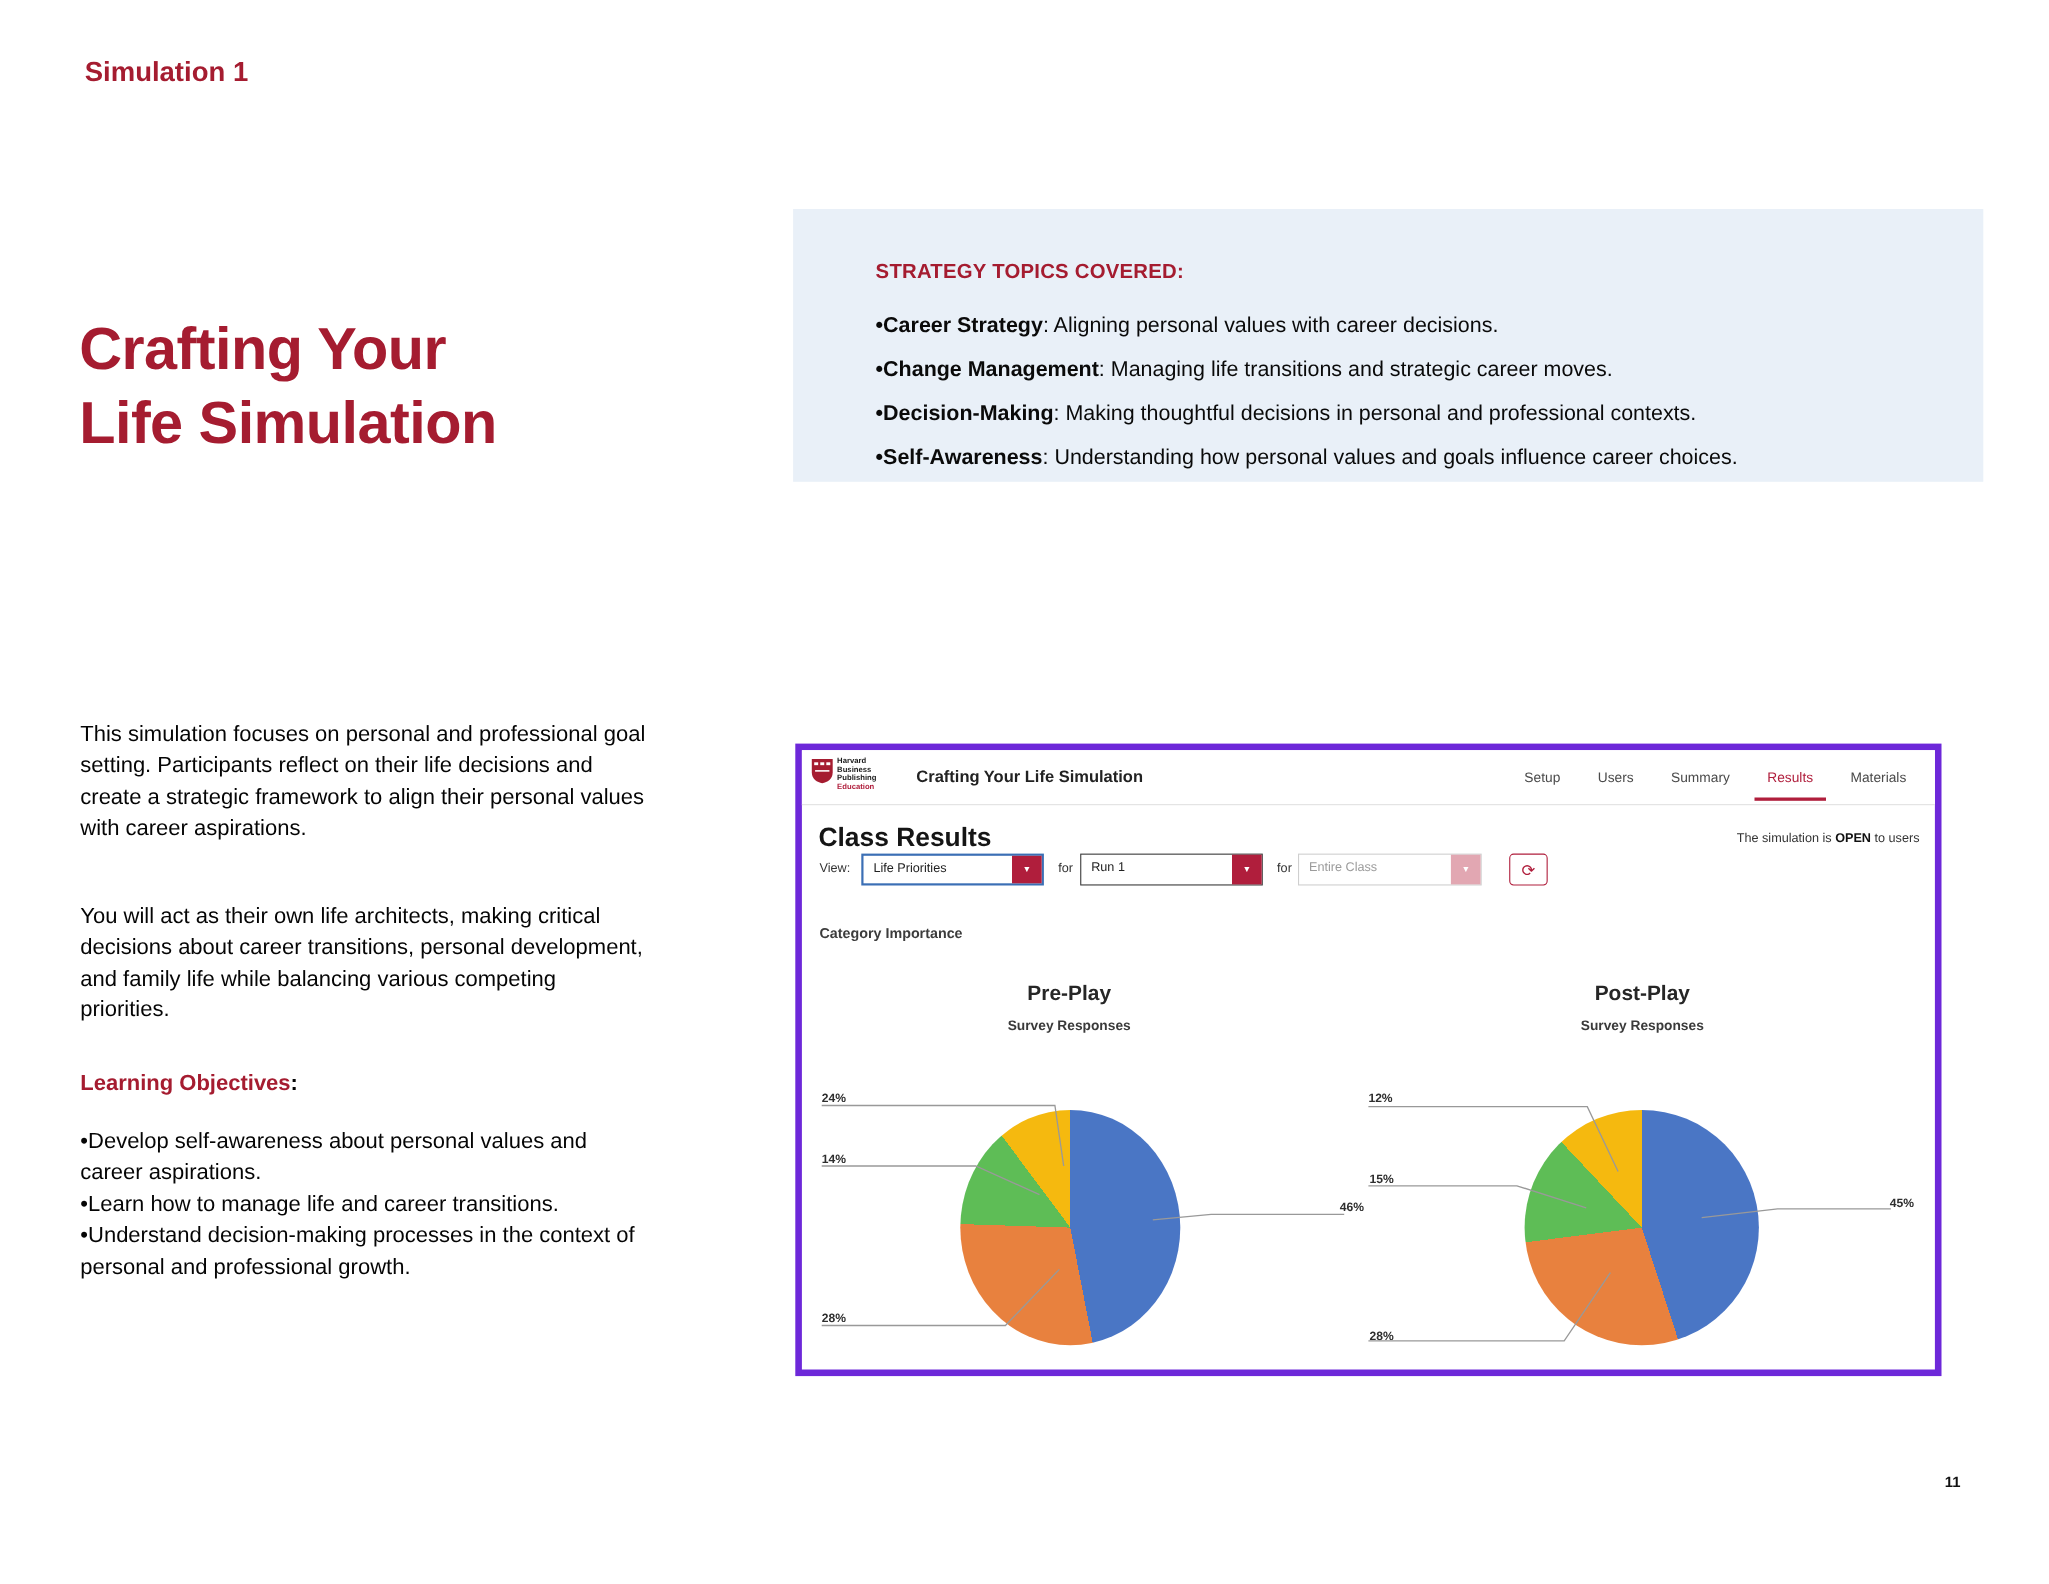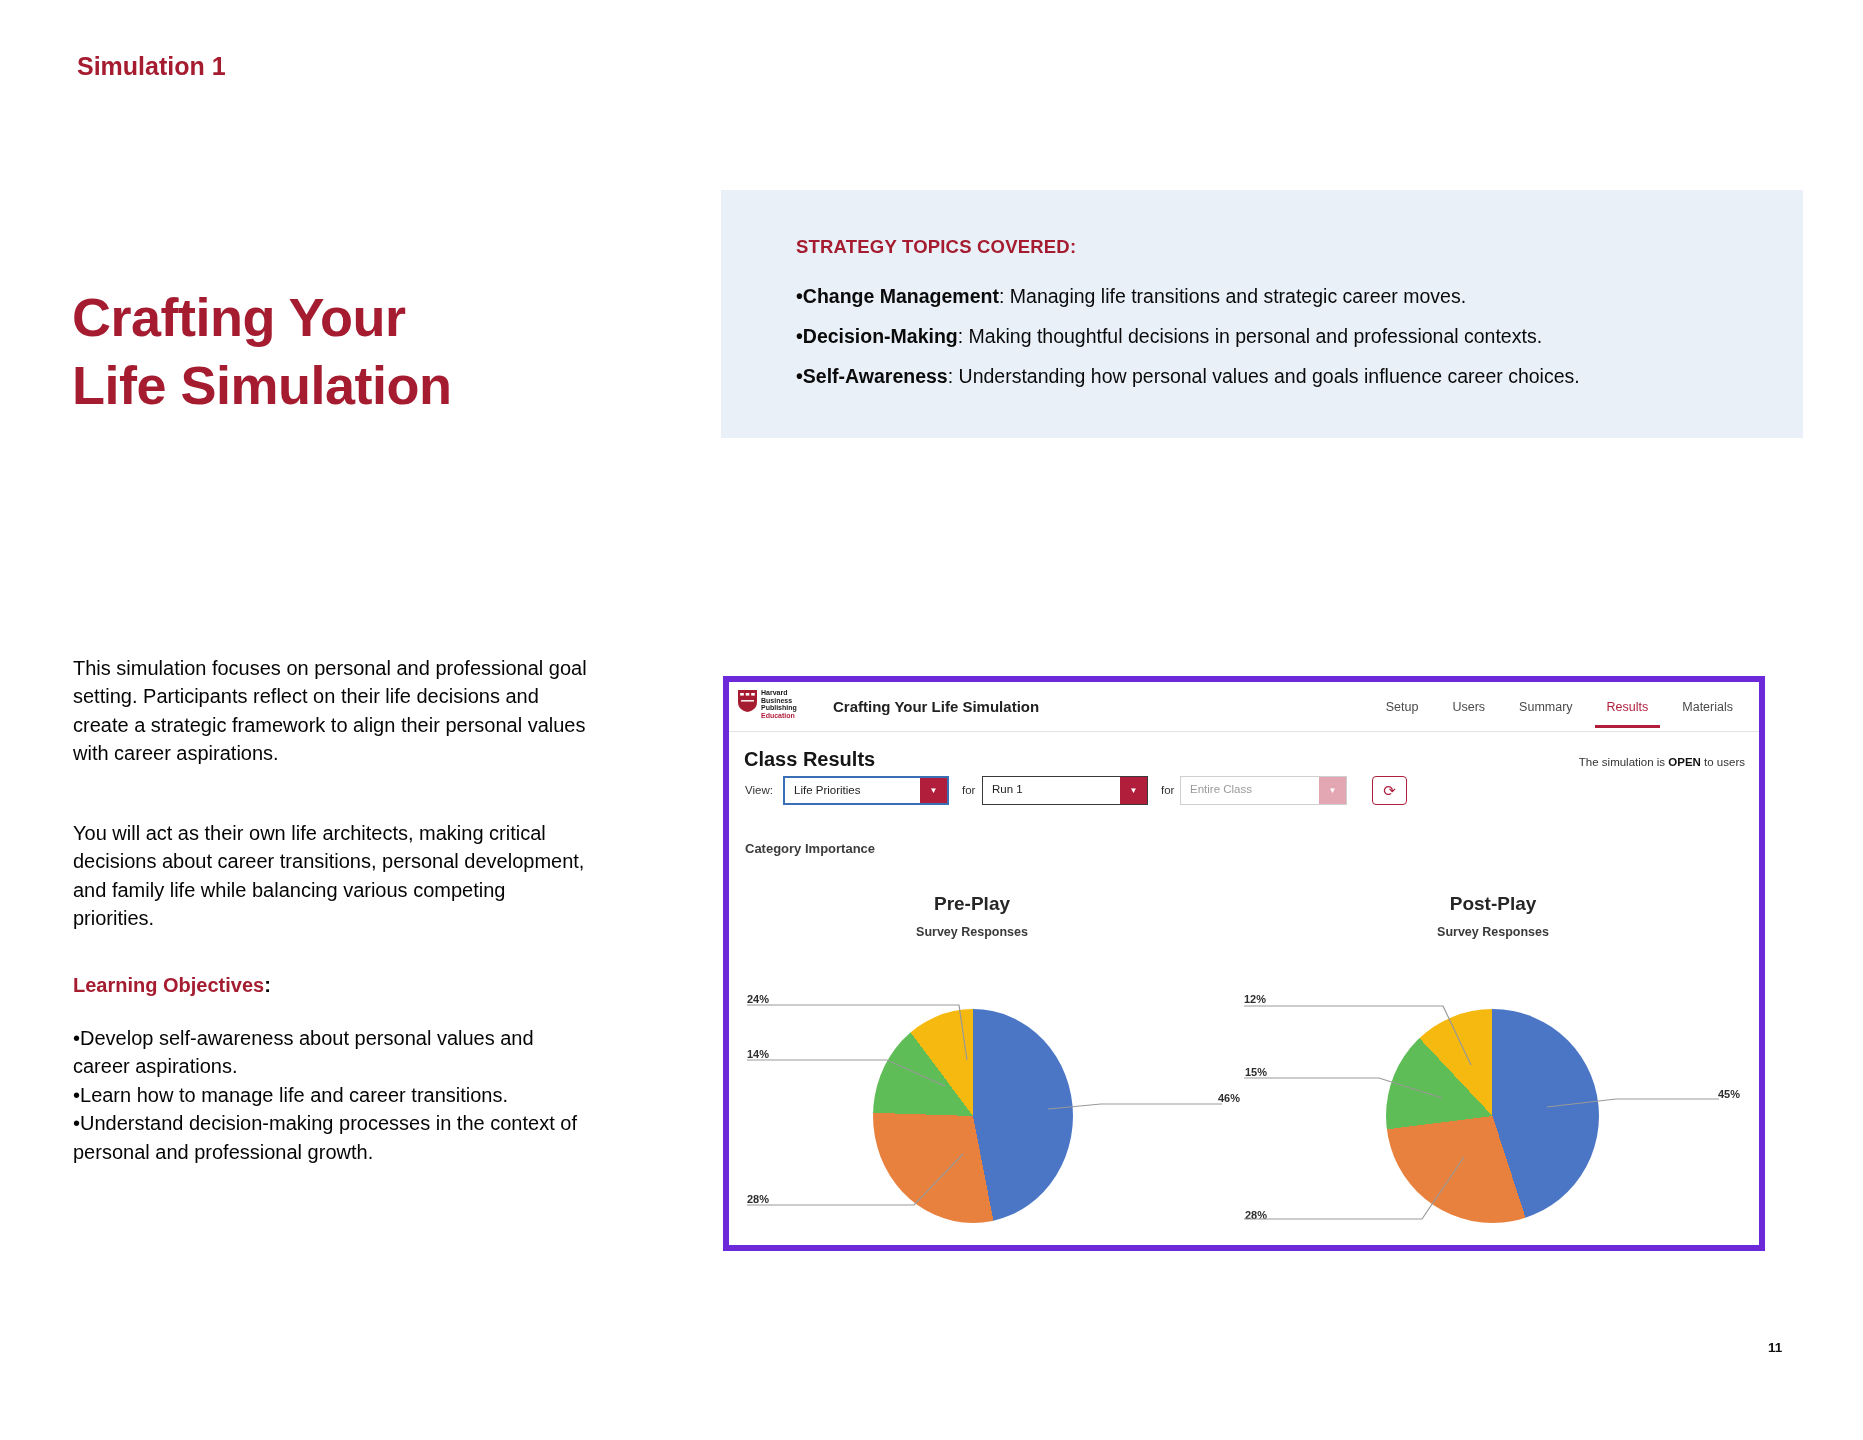--- a/index.html
+++ b/index.html
@@ -32,21 +32,21 @@
   .app-header{position:absolute;left:0;top:0;right:0;height:49px;border-bottom:1px solid #e2e2e2;background:#fff;}
   .logo{position:absolute;left:8px;top:7px;display:flex;align-items:flex-start;gap:3px;}
   .logo-text{font-size:7px;line-height:7.5px;font-weight:bold;color:#1a1a1a;}
   .logo-text .edu{color:var(--app-accent);font-weight:bold;}
   .app-title{position:absolute;left:104px;top:0;height:49px;line-height:49px;font-size:15px;font-weight:bold;color:#222;}
   .app-nav{position:absolute;right:26px;top:0;height:49px;display:flex;align-items:center;gap:34px;}
   .nav-item{position:relative;font-size:12.5px;color:#4a4a4a;cursor:pointer;}
   .nav-item.active{color:var(--app-accent);}
   .nav-item.active::after{content:"";position:absolute;left:-12px;right:-12px;bottom:-14px;height:3px;background:var(--app-accent);}
 
-  .section-title{position:absolute;left:15px;top:66px;font-size:20px;font-weight:bold;color:#151515;}
+  .section-title{position:absolute;left:15px;top:66px;font-size:24px;font-weight:bold;color:#151515;}
   .status-line{position:absolute;right:14px;top:74px;font-size:11.5px;color:#333;}
   .status-line b{font-weight:bold;color:#111;}
 
   .filter-row{position:absolute;left:0;top:94px;right:0;height:29px;}
   .flabel{position:absolute;font-size:11.5px;color:#333;line-height:29px;}
   .lbl-view{left:16px;}
   .lbl-for1{left:233px;}
   .lbl-for2{left:432px;}
   .dd{position:absolute;top:0;height:29px;background:#fff;display:flex;box-sizing:border-box;cursor:pointer;}
   .dd .val{flex:1;font-size:11.5px;color:#222;line-height:25px;padding-left:9px;overflow:hidden;white-space:nowrap;}
@@ -82,20 +82,21 @@
   <div class="kicker">Simulation 1</div>
 
   <h1 class="doc-title">
     <div>Crafting Your</div>
     <div>Life Simulation</div>
   </h1>
 
   <div class="strategy-box">
     <div class="sb-heading">STRATEGY TOPICS COVERED:</div>
     <ul class="sb-list" id="strategy-list">
+        <li><b>•Career Strategy</b><span>: Aligning personal values with career decisions.</span></li>
         <li><b>•Change Management</b><span>: Managing life transitions and strategic career moves.</span></li>
         <li><b>•Decision-Making</b><span>: Making thoughtful decisions in personal and professional contexts.</span></li>
         <li><b>•Self-Awareness</b><span>: Understanding how personal values and goals influence career choices.</span></li>
       </ul>
   </div>
 
   <p class="body-p p1">This simulation focuses on personal and professional goal setting. Participants reflect on their life decisions and create a strategic framework to align their personal values with career aspirations.</p>
   <p class="body-p p2">You will act as their own life architects, making critical decisions about career transitions, personal development, and family life while balancing various competing priorities.</p>
 
   <div class="lo-heading">

